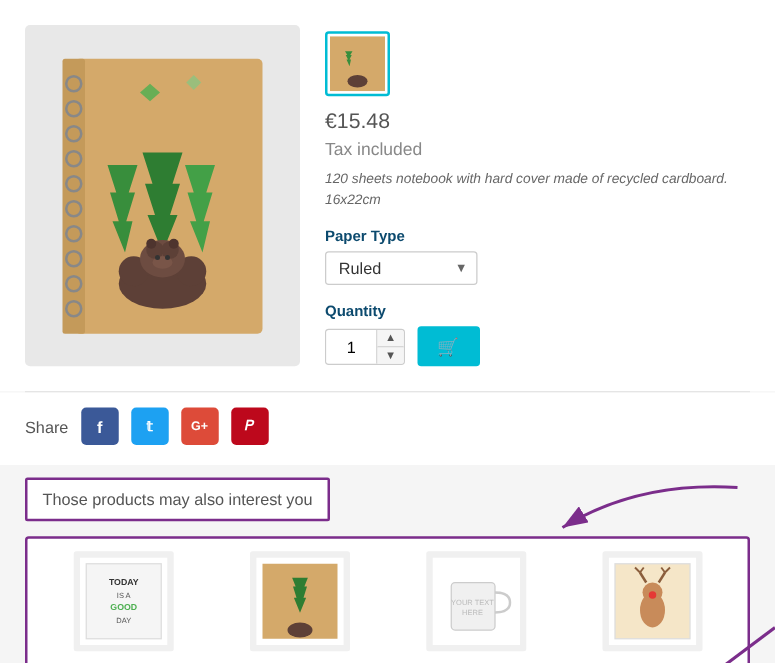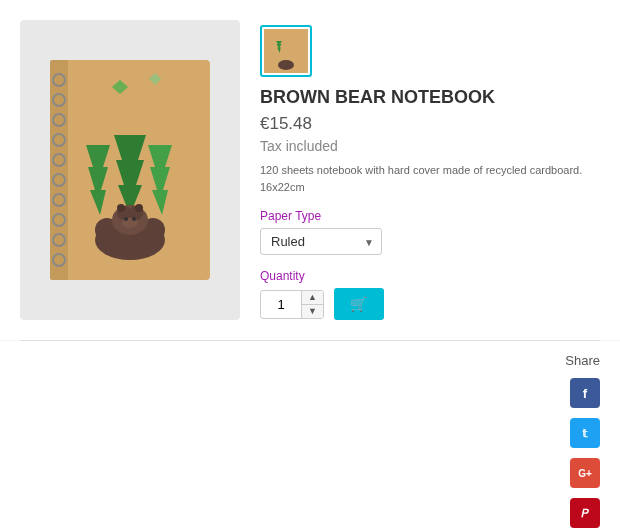--- a/index.html
+++ b/index.html
@@ -49,40 +49,41 @@
     .tax-info {
       font-size: 14px;
       color: #888;
       margin-bottom: 8px;
     }
     .product-desc {
       font-size: 11px;
       color: #666;
       margin-bottom: 14px;
       line-height: 1.5;
+      font-style: italic;
     }
     .thumbnail-selected {
       width: 52px;
       height: 52px;
       border: 2px solid #00bcd4;
       border-radius: 3px;
       position: absolute;
       top: 0;
       left: 0;
       display: flex;
       align-items: center;
       justify-content: center;
       background: #fff;
       overflow: hidden;
     }
     .field-label {
       font-size: 12px;
-      font-weight: normal;
+      font-weight: bold;
       margin-bottom: 5px;
-      color: #a21caf;
+      color: #0c4a6e;
     }
     .select-wrapper {
       position: relative;
       display: inline-block;
       margin-bottom: 14px;
     }
     .paper-select {
       appearance: none;
       border: 1px solid #ccc;
       padding: 5px 28px 5px 10px;
@@ -157,23 +158,22 @@
     .divider {
       height: 1px;
       background: #e0e0e0;
       margin: 0 20px;
     }
 
     .share-section {
       background: #fff;
       padding: 12px 20px 16px 20px;
       display: flex;
-      align-items: flex-end;
+      align-items: center;
       gap: 10px;
-      flex-direction: column;
     }
     .share-label {
       font-size: 13px;
       color: #555;
     }
     .social-btn {
       width: 30px;
       height: 30px;
       border-radius: 4px;
       border: none;
@@ -290,21 +290,20 @@
     <div style="position:relative; width:52px; height:52px; margin-bottom:10px;">
       <div class="thumbnail-selected">
         <svg width="44" height="44" viewBox="0 0 44 44">
           <rect width="44" height="44" fill="#d4a96a"></rect>
           <polygon points="18,35 14,26 16,26 13,20 15,20 12,15 22,15 19,20 21,20 18,26 20,26" fill="#388e3c" transform="scale(0.6) translate(8,5)"></polygon>
           <ellipse cx="22" cy="36" rx="8" ry="5" fill="#5d4037"></ellipse>
         </svg>
       </div>
     </div>
 
-    <div class="product-title">BROWN BEAR NOTEBOOK</div>
     <div class="product-price">€15.48</div>
     <div class="tax-info">Tax included</div>
     <div class="product-desc">120 sheets notebook with hard cover made of recycled cardboard. 16x22cm</div>
 
     <div class="field-label">Paper Type</div>
     <div class="select-wrapper">
       <select class="paper-select">
         <option>Ruled</option>
         <option>Blank</option>
         <option>Lined</option>
@@ -352,20 +351,21 @@
 
   <svg style="position:absolute;top:120px;right:-5px;width:55px;height:50px;pointer-events:none;overflow:visible;">
     <defs>
       <marker id="arrowhead2" markerWidth="8" markerHeight="6" refX="0" refY="3" orient="auto">
         <polygon points="8 0, 0 3, 8 6" fill="#7b2d8b"></polygon>
       </marker>
     </defs>
     <path d="M50,10 Q30,25 10,40" stroke="#7b2d8b" stroke-width="2.5" fill="none" marker-end="url(#arrowhead2)"></path>
   </svg>
 
+  <div class="recommendations-title">Those products may also interest you</div>
 
   <div class="rec-products-wrapper">
     <div class="rec-products">
 
       <div class="rec-product">
         <div class="rec-image">
           <svg width="70" height="70" viewBox="0 0 70 70">
             <rect width="70" height="70" fill="#fff"></rect>
             <rect x="5" y="5" width="60" height="60" fill="#f5f5f5" stroke="#ddd"></rect>
             <text x="35" y="22" text-anchor="middle" font-size="7" fill="#333" font-weight="bold">TODAY</text>

